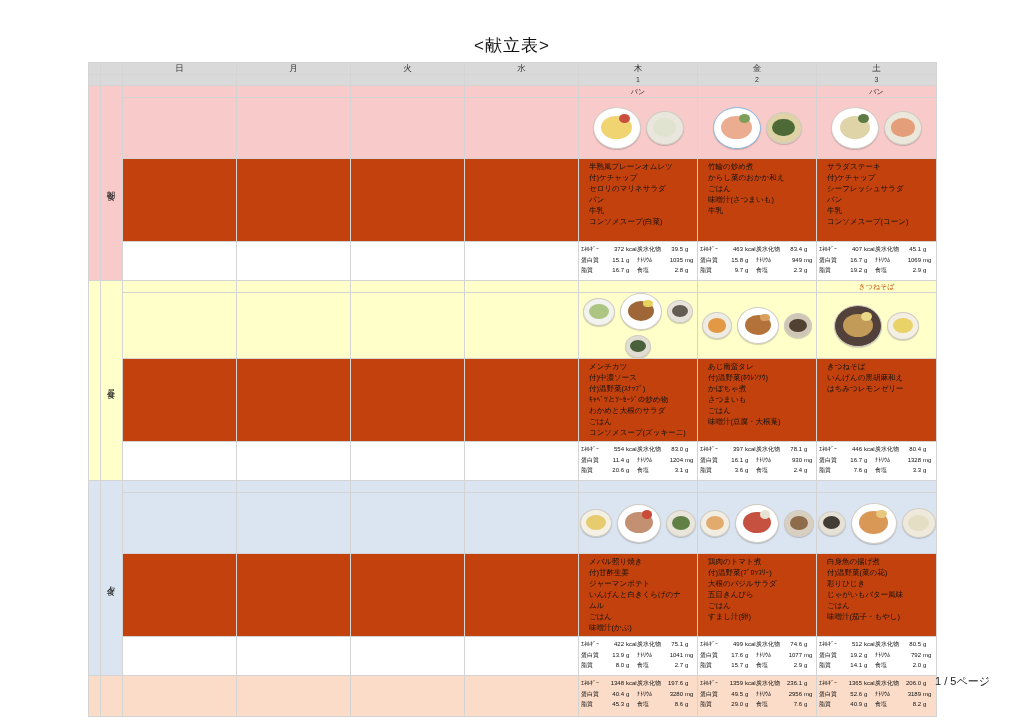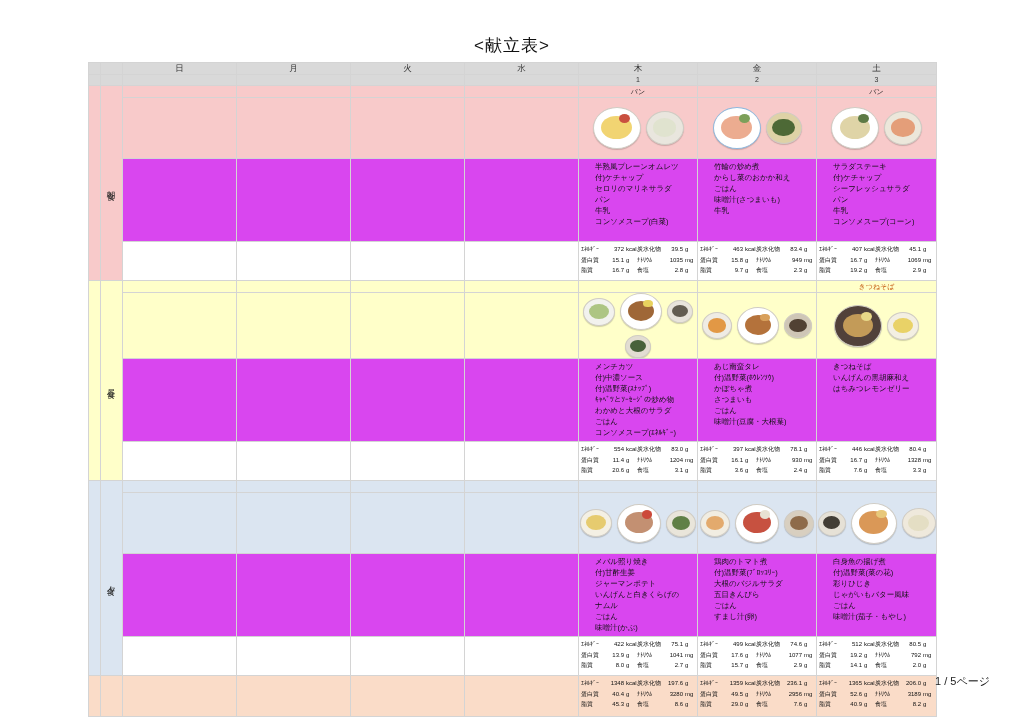--- a/index.html
+++ b/index.html
@@ -18,21 +18,21 @@
   .di{background:#dbe5f1;}
   .tot{background:#fadcc8;}
   td.note{height:11px;font-size:7px;line-height:11px;text-align:center;color:#222;}
   td.note.kitsune{color:#c55a11;}
   tr.photo-row td{height:60px;vertical-align:middle;}
   .pwrap{display:flex;justify-content:center;align-items:center;gap:5px;flex-wrap:wrap;width:100%;height:100%;}
   .plate{display:inline-block;position:relative;border-radius:50%;border:1px solid #d0ccc4;
          box-shadow:0 1px 1px rgba(0,0,0,.18);background:#fff;flex:0 0 auto;}
   .food{position:absolute;left:17%;top:20%;width:66%;height:58%;border-radius:50%;opacity:.95;}
   .accent{position:absolute;right:20%;top:16%;width:24%;height:22%;border-radius:50%;}
-  tr.menu-row td{background:#d946ef;height:78px;font-size:7.5px;line-height:11px;padding:2px 16px;
+  tr.menu-row td{background:#c2410c;height:78px;font-size:7.5px;line-height:11px;padding:2px 10px;
                  white-space:pre-line;color:#111;}
   tr.nutr-row td{background:#ffffff;height:38px;}
   .ngrid{display:grid;grid-template-columns:24px 19px 13px 25px 21px 13px;padding:2px 1px 0 2px;
          font-size:6px;line-height:10.5px;color:#111;}
   .ngrid .nl{text-align:left;overflow:hidden;white-space:nowrap;}
   .ngrid .nv{text-align:right;white-space:nowrap;}
   .ngrid .nu{text-align:left;padding-left:2px;white-space:nowrap;}
   td.mealcol{text-align:center;vertical-align:middle;}
   .vlabel{writing-mode:vertical-rl;font-size:8.5px;letter-spacing:2px;color:#222;display:inline-block;}
   tr.totals-row td{height:40px;}
@@ -294,21 +294,21 @@
     <td></td>
     <td></td>
     <td></td>
     <td></td>
     <td>メンチカツ
 付)中濃ソース
 付)温野菜(ｽﾅｯﾌﾟ)
 ｷｬﾍﾞﾂとｿｰｾｰｼﾞの炒め物
 わかめと大根のサラダ
 ごはん
-コンソメスープ(ｴﾈﾙｷﾞｰ)</td>
+コンソメスープ(ズッキーニ)</td>
     <td>あじ南蛮タレ
 付)温野菜(ﾎｳﾚﾝｿｳ)
 かぼちゃ煮
 さつまいも
 ごはん
 味噌汁(豆腐・大根葉)</td>
     <td>きつねそば
 いんげんの黒胡麻和え
 はちみつレモンゼリー</td>
   </tr>

